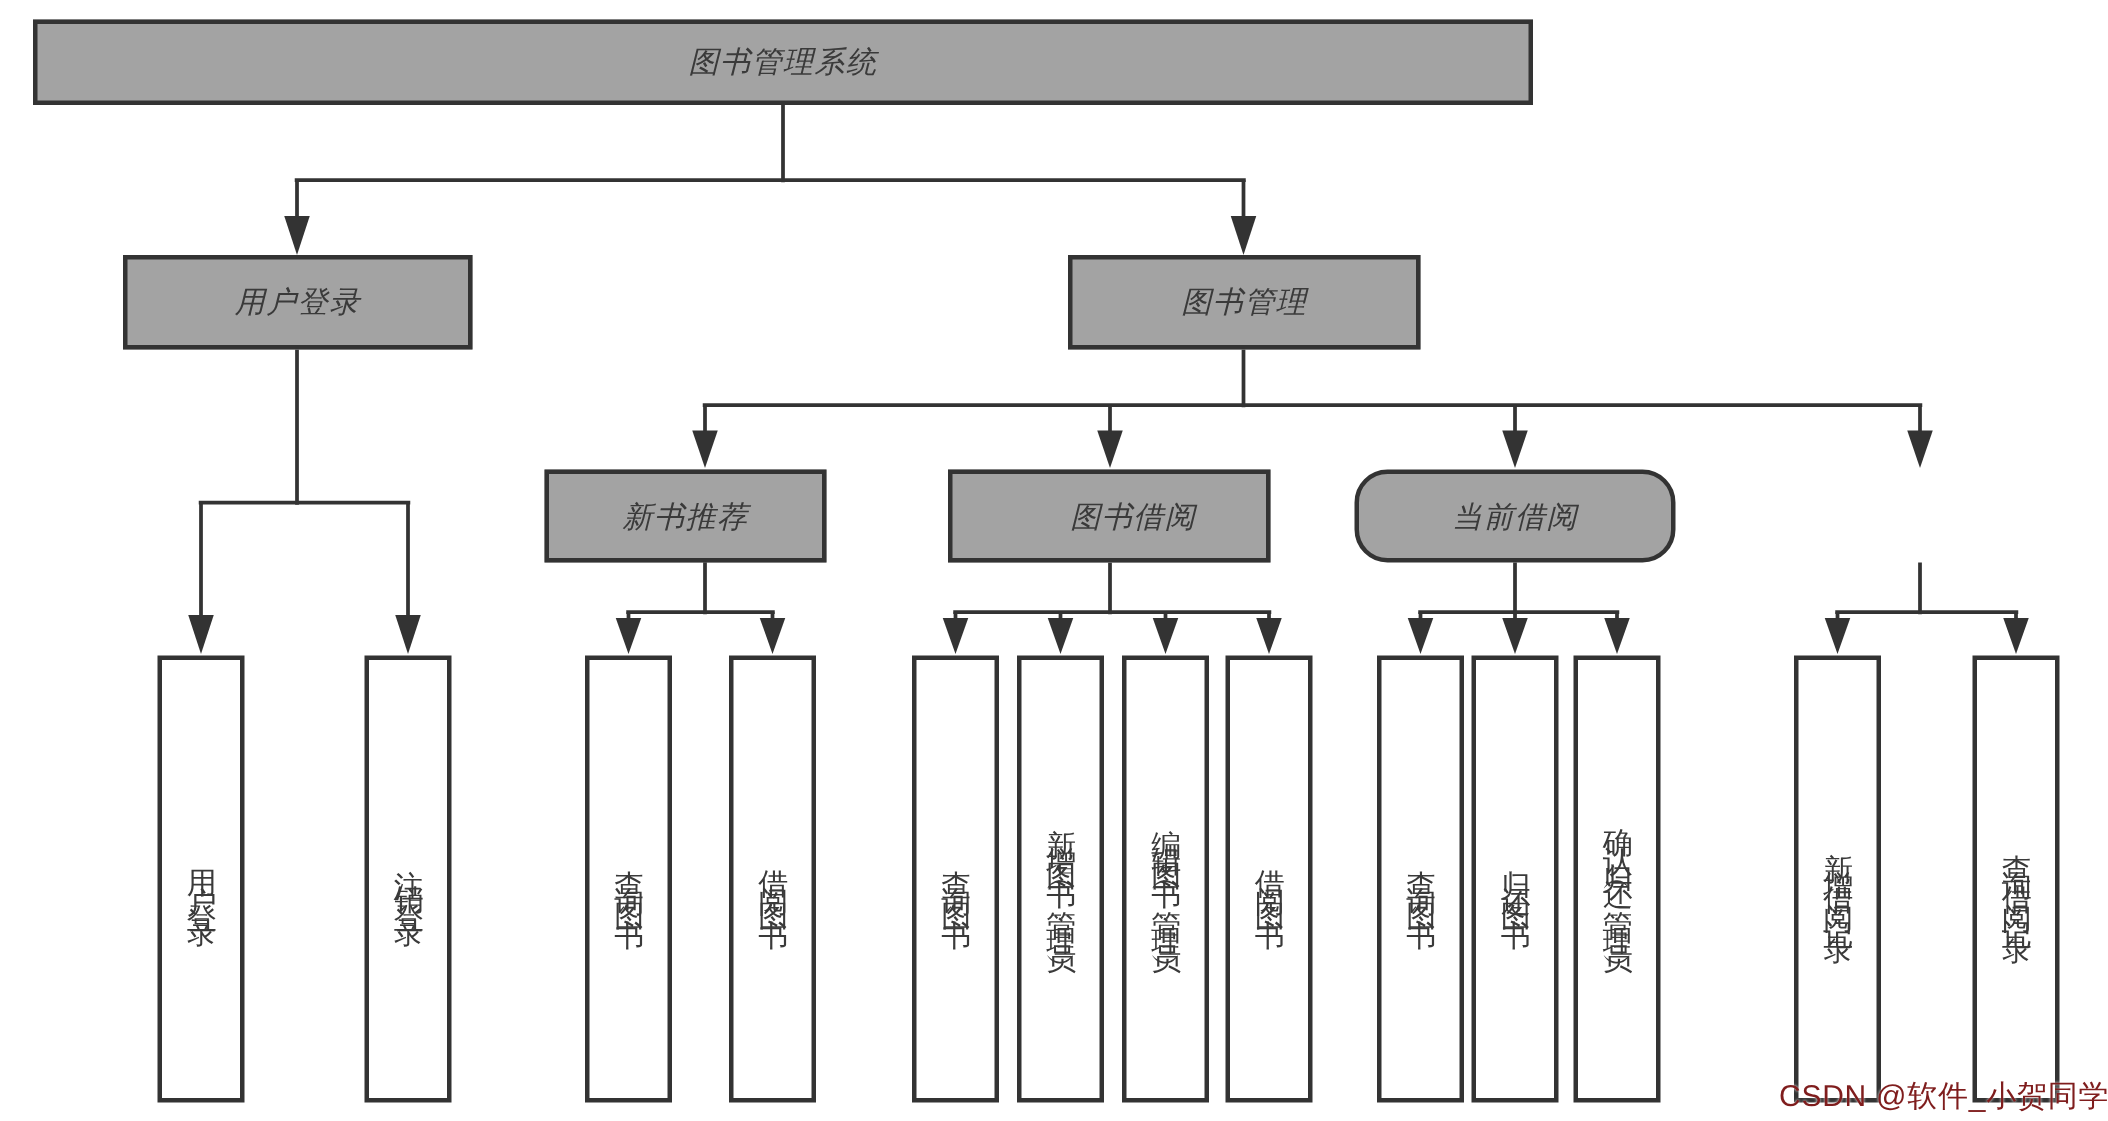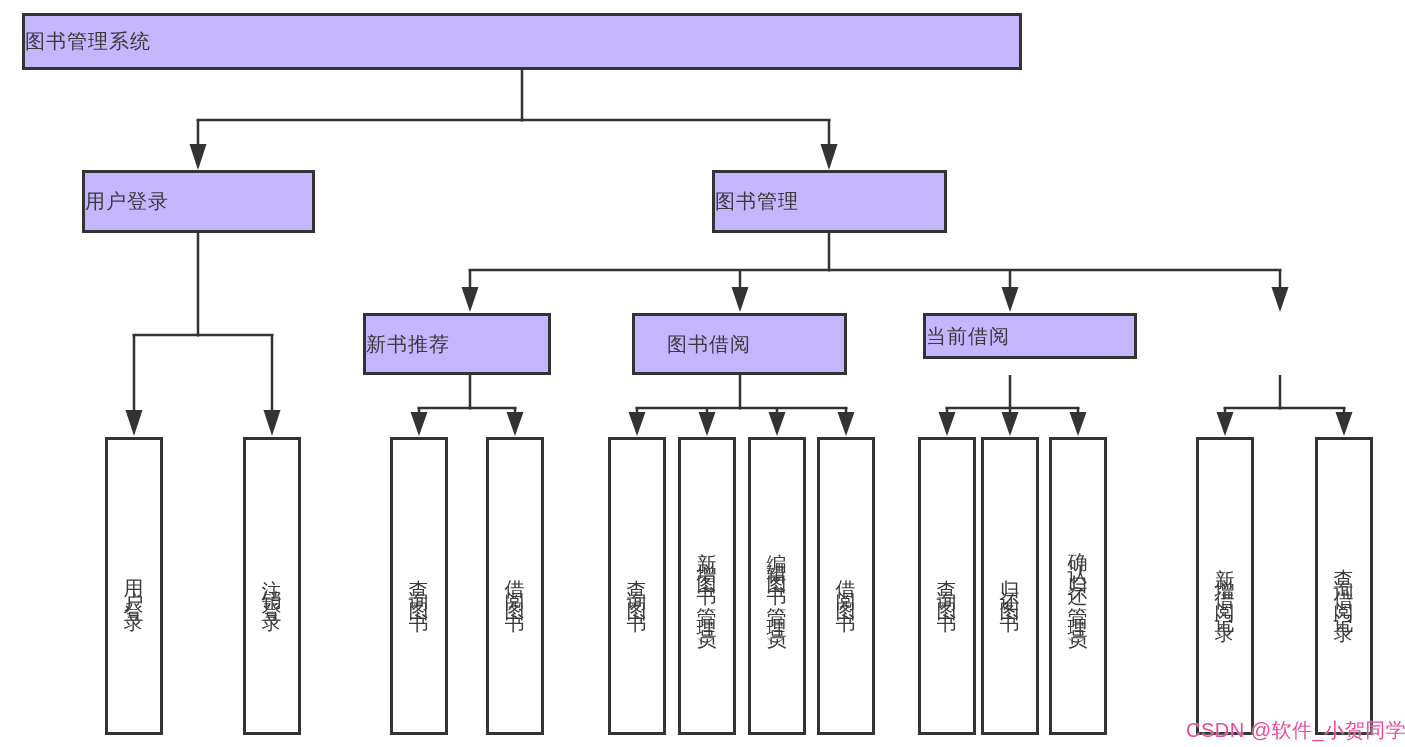--- a/index.html
+++ b/index.html
@@ -28,23 +28,25 @@
     stroke-width: 2.5;
   }
   .conn-svg path {
     fill: #333333;
     stroke: none;
   }
   .box {
     position: absolute;
     box-sizing: border-box;
     border: 3px solid #333333;
-    background: #c4b5fd;
+    background: #a3a3a3;
     display: flex;
     align-items: center;
+    justify-content: center;
+    font-style: italic;
   }
   .box .hlabel {
     font-size: 20px;
     color: #3a3a3a;
     letter-spacing: 1px;
     white-space: nowrap;
   }
   .leaf {
     position: absolute;
     top: 437px;
@@ -64,21 +66,21 @@
     color: #3a3a3a;
     letter-spacing: 11px;
     line-height: 1;
     white-space: nowrap;
   }
   .watermark {
     position: absolute;
     left: 1186px;
     top: 717px;
     font-size: 20px;
-    color: #ec4899;
+    color: #7f1d1d;
     letter-spacing: 0.5px;
     white-space: nowrap;
     text-shadow: 0 0 2px #ffffff;
     z-index: 5;
   }
 </style>
 </head>
 <body>
 
 <div class="stage">
@@ -162,21 +164,21 @@
   <div class="box" style="left:712px; top:170px; width:235px; height:63px;">
     <span class="hlabel">图书管理</span>
   </div>
 
   <div class="box" style="left:363px; top:313px; width:188px; height:62px;">
     <span class="hlabel">新书推荐</span>
   </div>
   <div class="box" style="left:632px; top:313px; width:215px; height:62px;padding-left:32px;">
     <span class="hlabel">图书借阅</span>
   </div>
-  <div class="box" style="left:923px; top:313px; width:214px; height:46px;">
+  <div class="box" style="left:903px; top:313px; width:214px; height:62px;border-radius:22px;">
     <span class="hlabel">当前借阅</span>
   </div>
 
   <div class="leaf" style="left:105px;">
     <span class="vlabel">用户登录</span>
   </div>
   <div class="leaf" style="left:243px;">
     <span class="vlabel">注销登录</span>
   </div>
   <div class="leaf" style="left:390px;">

